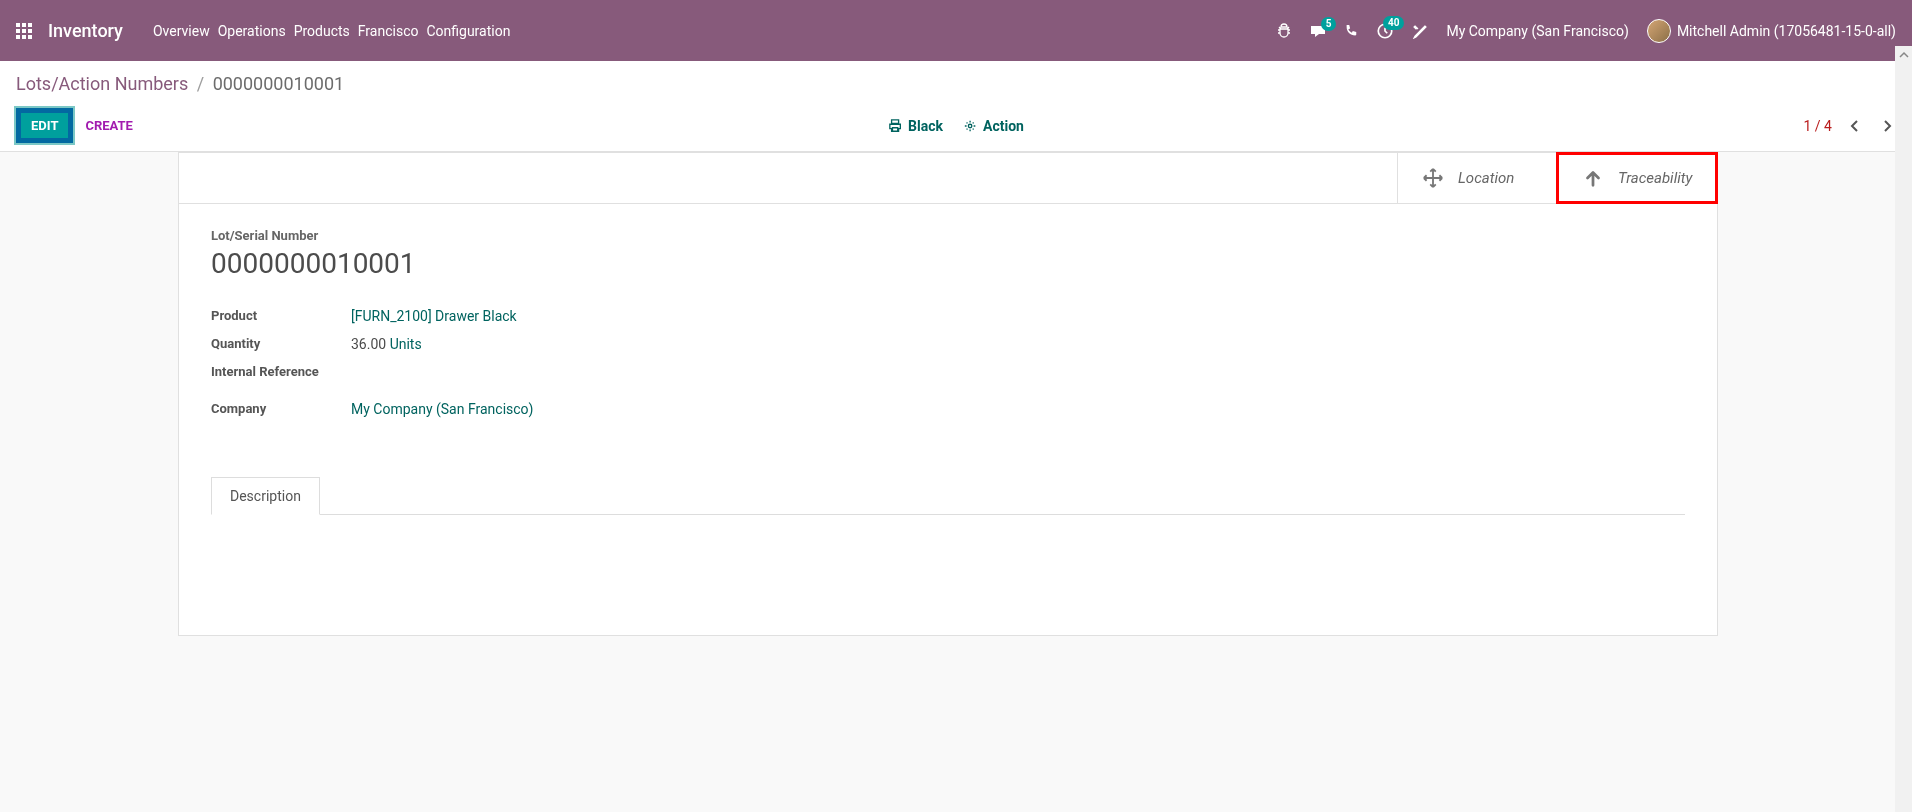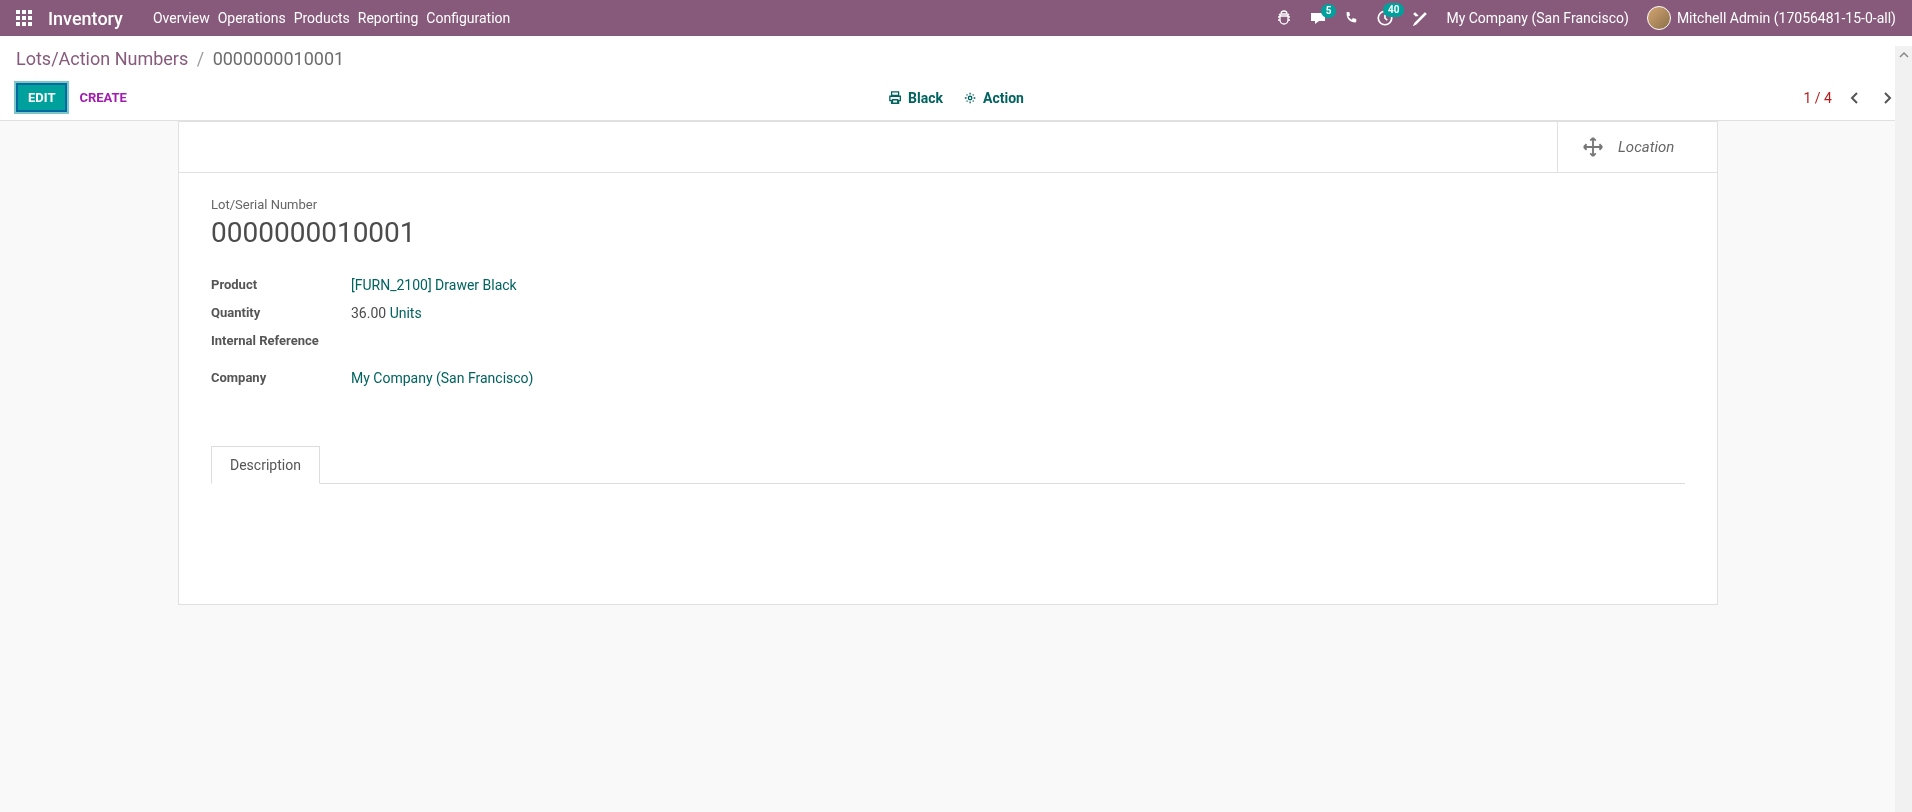--- a/index.html
+++ b/index.html
@@ -1,47 +1,47 @@
 <!DOCTYPE html>
 <html><head>
 <meta charset="utf-8">
 <style>
 * { margin: 0; padding: 0; box-sizing: border-box; font-family: -apple-system, BlinkMacSystemFont, "Segoe UI", Roboto, "Helvetica Neue", Arial, sans-serif; }
 body { background: #f9f9f9; color: #4c4c4c; font-size: 13px; overflow-x:hidden;}
-.topbar { background: #875a7b; color: #fff; height: 36px; display: flex; align-items: center; padding: 0 16px; }
+.topbar { background: #875a7b; color: #fff; height: 61px; display: flex; align-items: center; padding: 0 16px; }
 .apps-icon { display: grid; grid-template-columns: repeat(3, 4px); grid-template-rows: repeat(3, 4px); gap: 2px; margin-right: 16px; cursor:pointer;}
 .apps-icon span { background: #fff; width: 4px; height: 4px; }
 .brand { font-size: 18px; font-weight: 500; margin-right: 30px; }
 .menu { display: flex; gap: 8px; flex: 1; }
 .menu-item { color: #fff; font-size: 14px; cursor: pointer; }
 .right-items { display: flex; align-items: center; gap: 18px; }
 .right-icon { position: relative; cursor:pointer; display:flex; align-items:center;}
 .badge { position: absolute; top: -6px; right: -10px; background: #00a09d; color: #fff; border-radius: 10px; font-size: 10px; font-weight:bold; padding: 1px 5px; line-height:12px;}
 .avatar { width: 24px; height: 24px; border-radius: 50%; background: linear-gradient(135deg,#d4a574,#8b6f47); margin-right: 6px; border:1px solid #fff;}
 .user-block{display:flex;align-items:center;cursor:pointer;font-size:14px;}
 .subheader { background: #fff; padding: 12px 16px 0 16px; border-bottom: 1px solid #e0e0e0; }
 .breadcrumb { font-size: 18px; margin-bottom: 14px; }
 .breadcrumb a { color: #875a7b; text-decoration: none; cursor:pointer;}
 .breadcrumb .sep { color: #9e9e9e; margin: 0 4px; }
 .breadcrumb .current { color: #6c6c6c; }
 .actionbar { display: flex; align-items: center; padding-bottom: 8px; }
-.btn-primary { background: #00a09d; color: #fff; border: 2px solid #0369a1; padding: 5px 10px; font-weight: bold; font-size: 13px; cursor:pointer; outline: 2px solid #7bc8c6; outline-offset:0;}
+.btn-primary { background: #00a09d; color: #fff; border: 5px solid #0369a1; padding: 5px 10px; font-weight: bold; font-size: 13px; cursor:pointer; outline: 2px solid #7bc8c6; outline-offset:0;}
 .btn-secondary { color: #a21caf; font-weight: bold; font-size: 13px; padding: 6px 12px; cursor:pointer; background:none;border:none;}
 .center-actions { position: absolute; left: 50%; transform: translateX(-50%); display: flex; gap: 20px; }
 .center-action { color: #00635f; font-weight: bold; font-size: 14px; display: flex; align-items: center; gap: 6px; cursor:pointer;}
 .pager { margin-left: auto; display: flex; align-items: center; gap: 14px; font-size: 14px; color:#b91c1c;}
 .pager-arrow { cursor:pointer; padding:4px;}
 .content-wrap { padding: 0 8px; display:flex; justify-content:center;}
 .content-scroll{width:100%; max-width:1556px; padding-right:16px;}
 .card { background: #fff; border: 1px solid #e0e0e0; margin: 0 auto; }
 .card-top { display: flex; justify-content: flex-end; border-bottom: 1px solid #e0e0e0; }
 .statbox { border-left: 1px solid #e0e0e0; padding: 14px 24px; display: flex; align-items: center; gap: 14px; min-width: 160px; cursor:pointer; color:#666; font-size:15px;font-style:italic;}
 .statbox.highlight { outline: 3px solid #ff0000; outline-offset: -2px; }
 .card-body { padding: 24px 32px 40px; }
-.field-label { color: #666; font-weight: normal; font-size: 13px; margin-bottom: 4px; }
+.field-label { color: #666; font-weight: bold; font-size: 13px; margin-bottom: 4px; }
 .field-label.muted{color:#aaa;}
 .big-value { font-size: 28px; color: #4c4c4c; margin-bottom: 28px; }
 .field-row { display: flex; margin-bottom: 12px; }
 .field-row .lbl { width: 140px; color: #555; font-weight: bold; font-size: 13px; }
 .field-row .val { font-size: 14px; }
 .link { color: #00635f; cursor:pointer;}
 .tabs { margin-top: 60px; border-bottom: 1px solid #ddd; display: flex; }
 .tab { padding: 10px 18px; border: 1px solid #ddd; border-bottom: 1px solid #fff; margin-bottom: -1px; background: #fff; font-size: 14px; color:#555; cursor:pointer;}
 svg{display:block;}
 .scrollbar{position:fixed;right:0;top:46px;bottom:0;width:17px;background:#f1f1f1;}
@@ -60,21 +60,21 @@
       <span></span>
       <span></span>
       <span></span>
       <span></span>
   </div>
   <div class="brand">Inventory</div>
   <div class="menu">
     <div class="menu-item">Overview</div>
     <div class="menu-item">Operations</div>
     <div class="menu-item">Products</div>
-    <div class="menu-item">Reporting</div>
+    <div class="menu-item">Francisco</div>
     <div class="menu-item">Configuration</div>
   </div>
   <div class="right-items">
     <div class="right-icon">
       <svg width="16" height="16" viewBox="0 0 16 16" fill="#fff">
           <path d="M8 1a3 3 0 0 1 3 3H5a3 3 0 0 1 3-3zM4 6h8v4a4 4 0 1 1-8 0V6zM2 7h2M12 7h2M2 10h2M12 10h2M3 4l2 2M13 4l-2 2" stroke="#fff" stroke-width="1.3" fill="none"></path>
         </svg>
     </div>
     <div class="right-icon">
       <svg width="16" height="16" viewBox="0 0 16 16" fill="#fff">
@@ -152,20 +152,26 @@
 <div class="content-wrap">
 <div class="content-scroll">
   <div class="card">
     <div class="card-top">
       <div class="statbox">
         <svg width="22" height="22" viewBox="0 0 24 24" fill="none" stroke="#777" stroke-width="2">
               <path d="M12 2v20M2 12h20M12 2l-3 3M12 2l3 3M12 22l-3-3M12 22l3-3M2 12l3-3M2 12l3 3M22 12l-3-3M22 12l-3 3"></path>
             </svg>
         <span>Location</span>
       </div>
+      <div class="statbox highlight">
+        <svg width="22" height="22" viewBox="0 0 24 24" fill="#777">
+              <path d="M12 20V6M12 6l-6 6M12 6l6 6" fill="none" stroke="#777" stroke-width="3" stroke-linecap="round"></path>
+            </svg>
+        <span>Traceability</span>
+      </div>
     </div>
     <div class="card-body">
       <div class="field-label">Lot/Serial Number</div>
       <div class="big-value">0000000010001</div>
 
       <div class="field-row">
         <div class="lbl">Product</div>
         <div class="val link">[FURN_2100] Drawer Black</div>
       </div>
       <div class="field-row">

